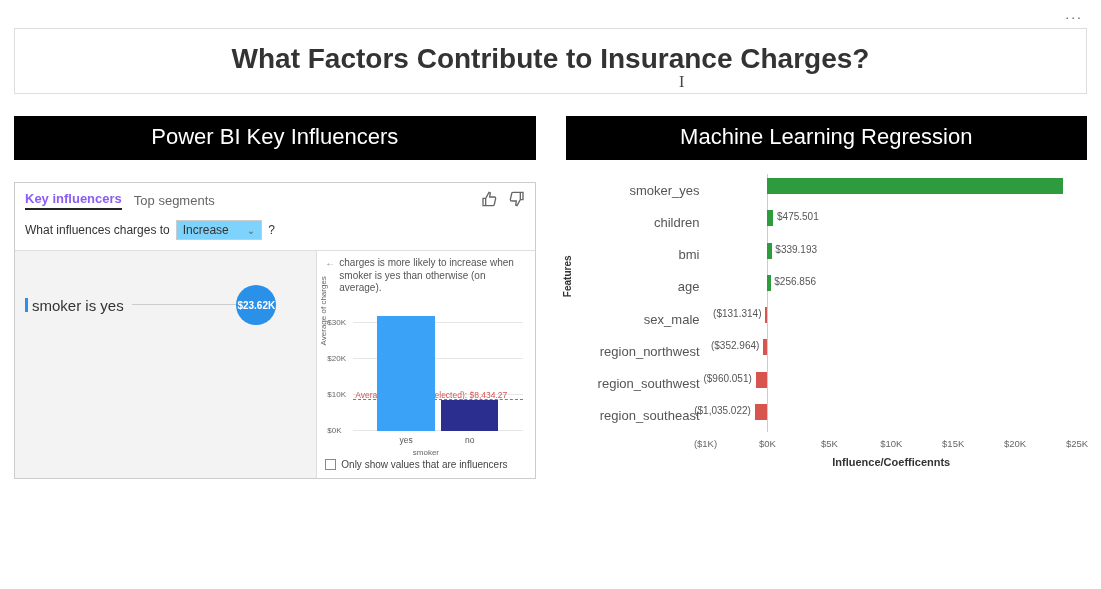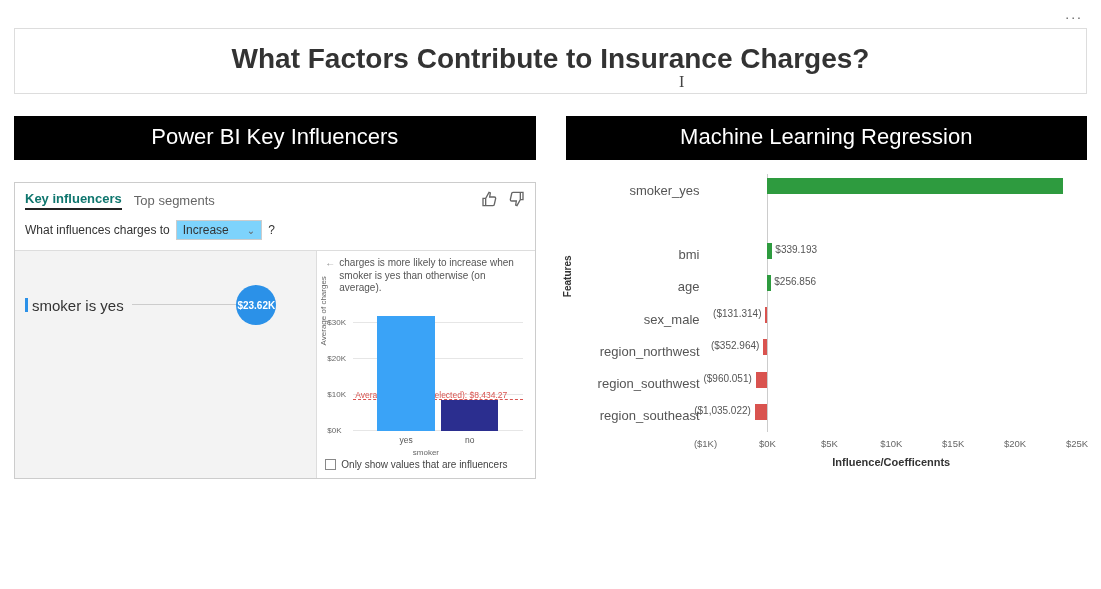--- a/index.html
+++ b/index.html
@@ -25,21 +25,21 @@
 .cols { display: flex; gap: 30px; margin-top: 22px; }
 .col { flex: 1; }
 .section-header {
   background: #000; color: #fff; text-align: center;
   font-size: 22px; font-weight: 300; padding: 8px 0 10px;
 }
 
 .ki-panel { border: 1px solid #ccc; margin-top: 22px; background: #fff; }
 .ki-tabs { display: flex; align-items: center; padding: 8px 10px 4px; gap: 12px; border-bottom: 0; }
 .ki-tab { font-size: 13px; color: #666; cursor: pointer; }
-.ki-tab.active { font-weight: 700; color: #0f766e; border-bottom: 2px solid #222; padding-bottom: 2px; }
+.ki-tab.active { font-weight: 700; color: #8b5cf6; border-bottom: 2px solid #222; padding-bottom: 2px; }
 .ki-tabs .spacer { flex: 1; }
 .thumb-icon { width: 16px; height: 16px; display: inline-block; }
 .ki-question { padding: 6px 10px 10px; font-size: 12px; display: flex; align-items: center; gap: 6px; }
 .ki-select { border: 1px solid #ccc; padding: 2px 6px; font-size: 12px; display: inline-flex; align-items: center; gap: 18px; cursor: pointer; background: #7dd3fc; }
 .chev { font-size: 10px; color: #666; }
 .ki-body { display: flex; background: #f3f3f3; border-top: 1px solid #ddd; }
 .ki-left { flex: 0 0 58%; padding: 8px 10px; position: relative; }
 .ki-hdr { display: flex; font-size: 10.5px; color: #555; }
 .ki-hdr .c1 { flex: 0 0 38%; }
 .ki-hdr .c2 { flex: 1; }
@@ -195,20 +195,25 @@
 
     <div class="ml-chart">
       <div class="ml-yaxis-label">Features</div>
       <div class="ml-plot" id="ml-plot">
           <div class="ml-zero" style="left: 16.6667%;"></div>
           <div class="ml-row" style="top: 0%; height: 12.5%;">
             <div class="ml-cat">smoker_yes</div>
             <div class="ml-bar pos" style="left: 16.6667%; width: 79.4951%;"></div>
             <div class="ml-val inside" style="left: auto; right: 3.83822%; padding-right: 6px; margin-top: 34px;">$23,848.535</div>
           </div>
+          <div class="ml-row" style="top: 12.5%; height: 12.5%;">
+            <div class="ml-cat">children</div>
+            <div class="ml-bar pos" style="left: 16.6667%; width: 1.585%;"></div>
+            <div class="ml-val" style="left: 19.2517%;">$475.501</div>
+          </div>
           <div class="ml-row" style="top: 25%; height: 12.5%;">
             <div class="ml-cat">bmi</div>
             <div class="ml-bar pos" style="left: 16.6667%; width: 1.13064%;"></div>
             <div class="ml-val" style="left: 18.7973%;">$339.193</div>
           </div>
           <div class="ml-row" style="top: 37.5%; height: 12.5%;">
             <div class="ml-cat">age</div>
             <div class="ml-bar pos" style="left: 16.6667%; width: 0.856187%;"></div>
             <div class="ml-val" style="left: 18.5229%;">$256.856</div>
           </div>

